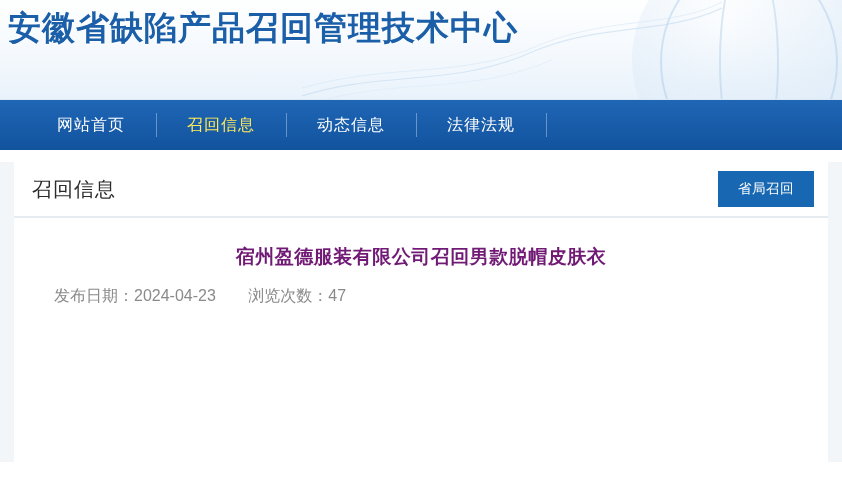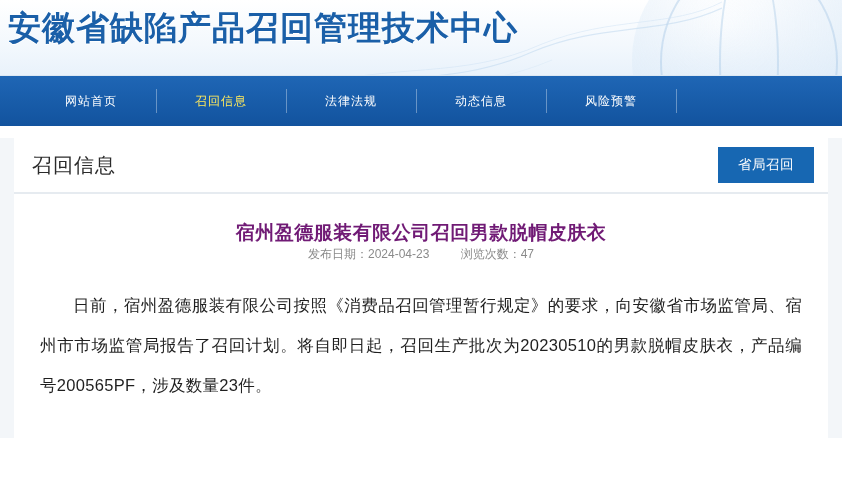--- a/index.html
+++ b/index.html
@@ -9,21 +9,21 @@
     height: 481px;
     overflow: hidden;
     background: #ffffff;
     font-family: "Liberation Sans", sans-serif;
     color: #333;
   }
 
   
   .banner {
     position: relative;
-    height: 76px;
+    height: 100px;
     background: linear-gradient(180deg, #ffffff 0%, #f3f8fd 60%, #e9f2fb 100%);
     overflow: hidden;
     border-bottom: 1px solid #dce8f3;
     padding-left: 48px;
   }
   .banner-globe {
     position: absolute;
     right: -20px;
     top: -55px;
     width: 230px;
@@ -92,21 +92,21 @@
     align-items: stretch;
     padding-left: 26px;
   }
   .nav-item {
     position: relative;
     display: flex;
     align-items: center;
     justify-content: center;
     width: 130px;
     color: #ffffff;
-    font-size: 12px;
+    font-size: 16px;
     letter-spacing: 1px;
     cursor: pointer;
   }
   .nav-item + .nav-item::before {
     content: "";
     position: absolute;
     left: 0;
     top: 13px;
     bottom: 13px;
     width: 1px;
@@ -166,23 +166,23 @@
     padding: 26px 26px 0 26px;
   }
   .art-title {
     text-align: center;
     font-size: 19px;
     font-weight: bold;
     color: #701a75;
     letter-spacing: 0.5px;
   }
   .art-meta {
-    margin-top: 0;
-    text-align: center;
-    font-size: 12px;
+    margin-top: 16px;
+    text-align: left;
+    font-size: 16px;
     color: #8a8a8a;
   }
   .art-meta span { margin: 0 14px; }
   .art-body {
     margin-top: 22px;
     font-size: 16.5px;
     line-height: 40px;
     color: #1f1f1f;
     text-align: justify;
     text-indent: 2em;
@@ -205,27 +205,24 @@
 </div>
 
 <div class="nav">
   <div class="nav-item">
     <span>网站首页</span>
   </div>
   <div class="nav-item active">
     <span>召回信息</span>
   </div>
   <div class="nav-item">
+    <span>动态信息</span>
+  </div>
+  <div class="nav-item">
     <span>法律法规</span>
-  </div>
-  <div class="nav-item">
-    <span>动态信息</span>
-  </div>
-  <div class="nav-item">
-    <span>风险预警</span>
   </div>
   <div class="nav-sep-end"></div>
 </div>
 
 <div class="page">
   <div class="panel">
 
     <div class="panel-head">
       <div class="panel-title">召回信息</div>
       <div class="tabs">
@@ -234,17 +231,16 @@
         </div>
       </div>
     </div>
 
     <div class="article">
       <div class="art-title">宿州盈德服装有限公司召回男款脱帽皮肤衣</div>
       <div class="art-meta">
         <span>发布日期：2024-04-23</span>
         <span>浏览次数：47</span>
       </div>
-      <div class="art-body">日前，宿州盈德服装有限公司按照《消费品召回管理暂行规定》的要求，向安徽省市场监管局、宿州市市场监管局报告了召回计划。将自即日起，召回生产批次为20230510的男款脱帽皮肤衣，产品编号200565PF，涉及数量23件。</div>
     </div>
 
   </div>
 </div>
 
 </body></html>

